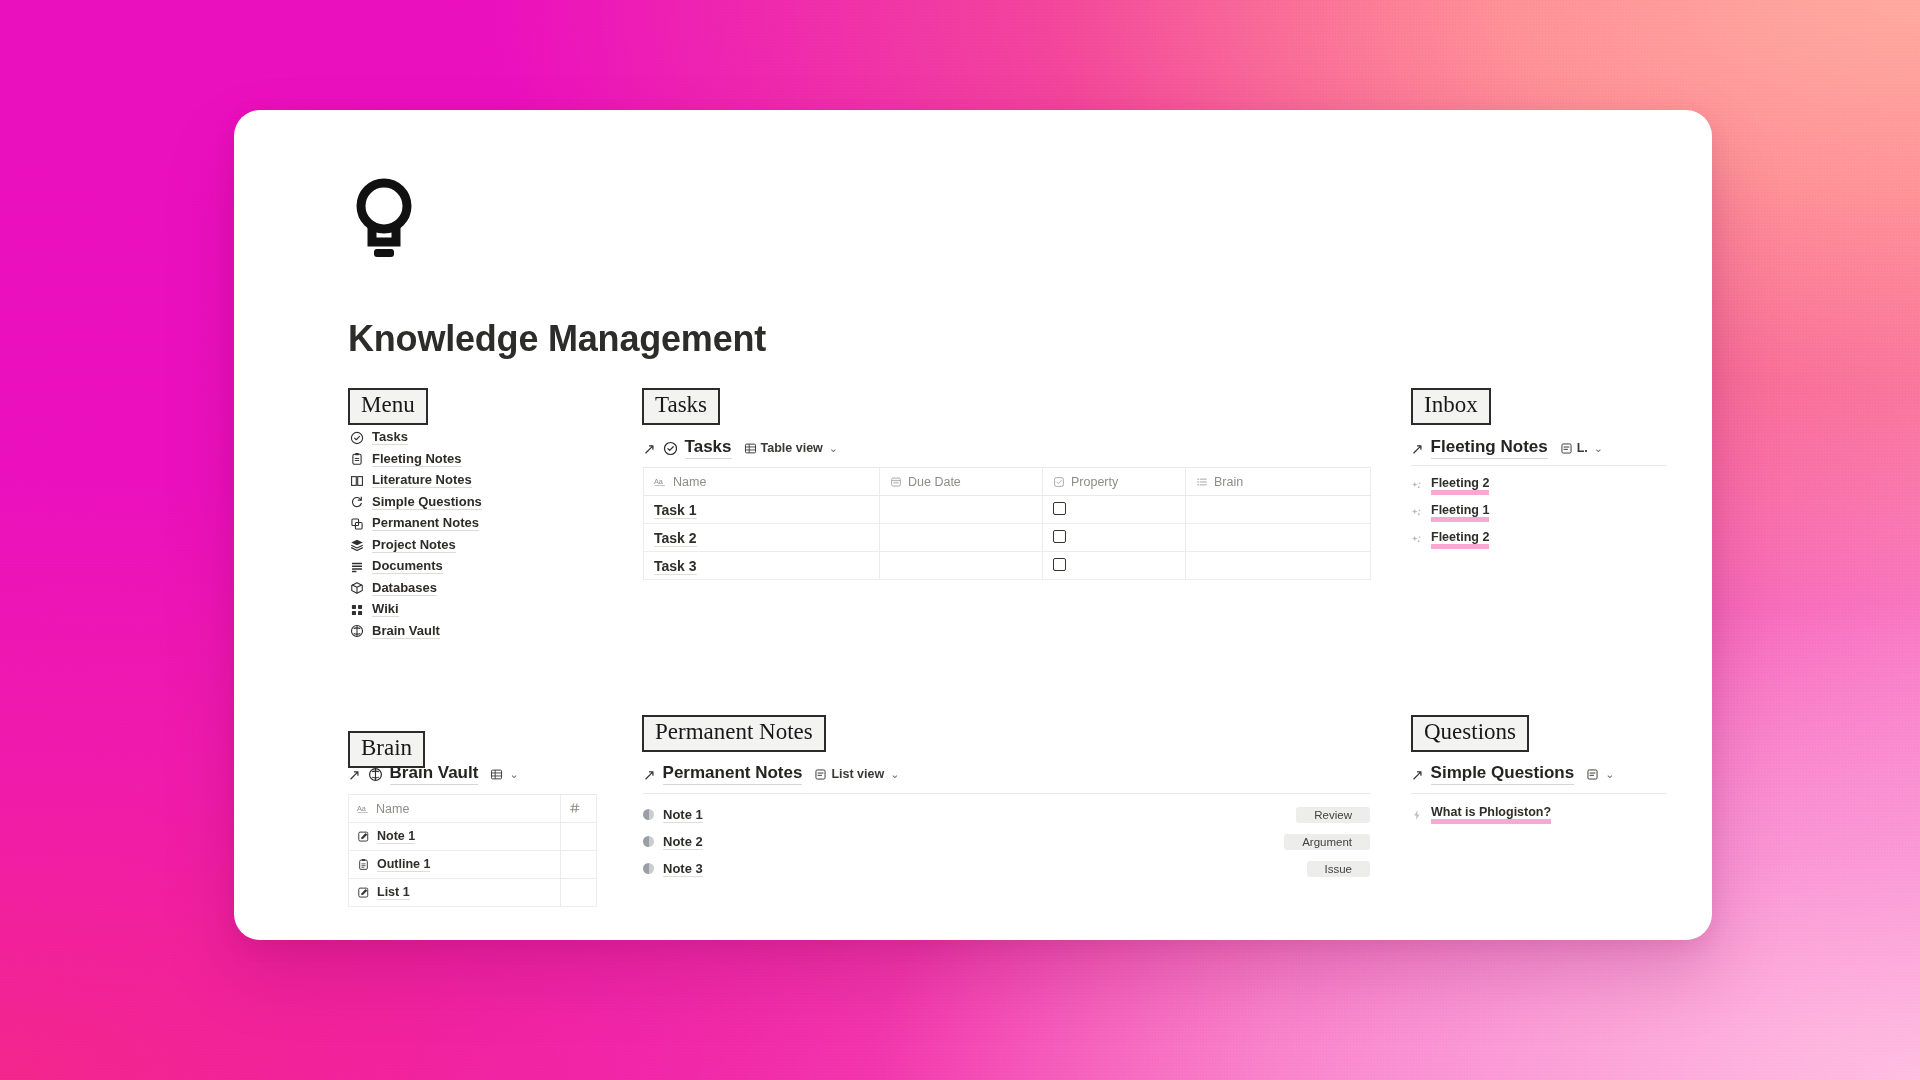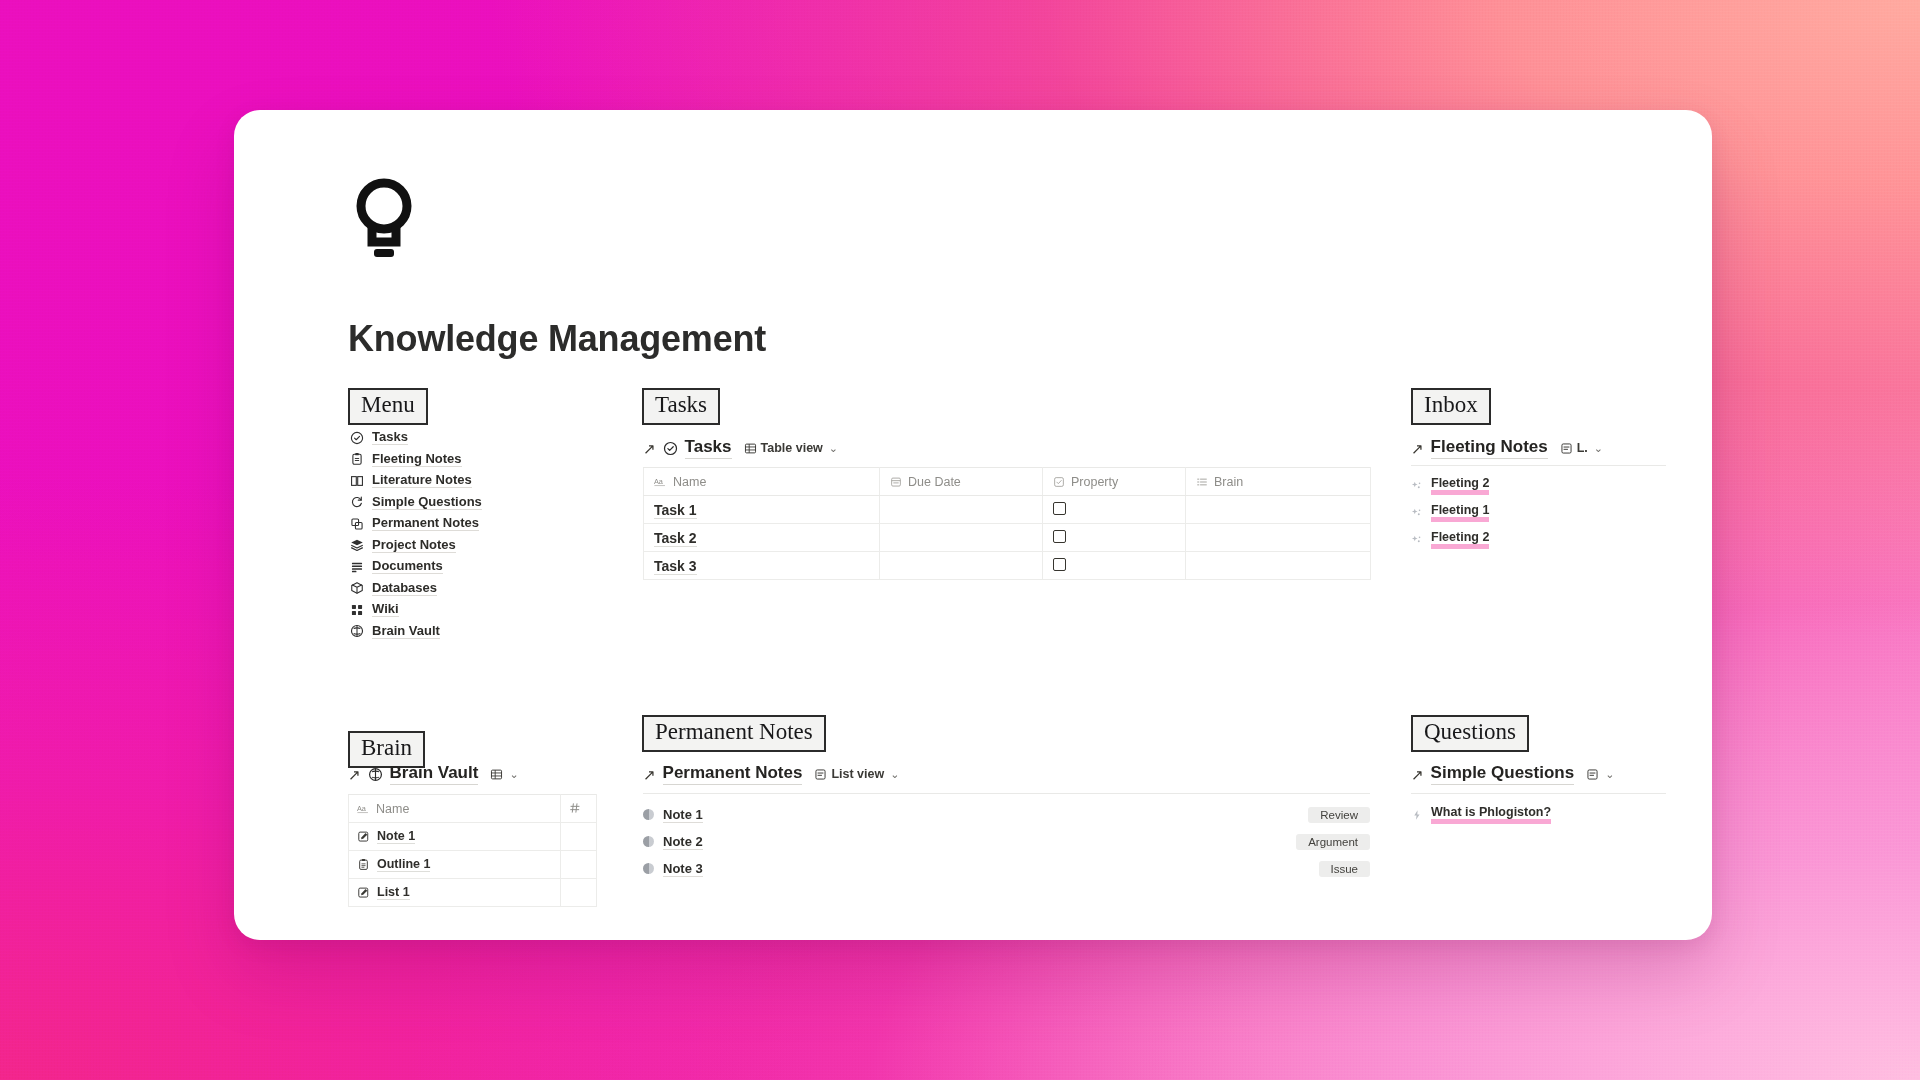--- a/index.html
+++ b/index.html
@@ -105,21 +105,21 @@
 
   
   .pn-item { display:flex; align-items:center; height:27px; position:relative; }
   .pn-item .ptxt {
     font-size:13px; color:#2f2e2b; font-weight:600;
     border-bottom:1px solid #dedcd8; padding-bottom:0px; margin-left:9px;
   }
   .pn-tag {
     position:absolute; right:0; top:50%; transform:translateY(-50%);
     background:#ededec; color:#43423e; font-size:11.5px;
-    padding:2px 12px; border-radius:3px; white-space:nowrap;
+    padding:2px 18px; border-radius:3px; white-space:nowrap;
   }
   .halfdot {
     width:11px; height:11px; border-radius:50%;
     background:linear-gradient(90deg,#9b9fa5 0 50%, #c9ccd1 50% 100%);
     display:inline-block; flex:0 0 auto;
   }
 
   
   .menu { position:absolute; left:0; top:0; }
   .m-item { display:flex; align-items:center; gap:8px; height:21.5px; }

